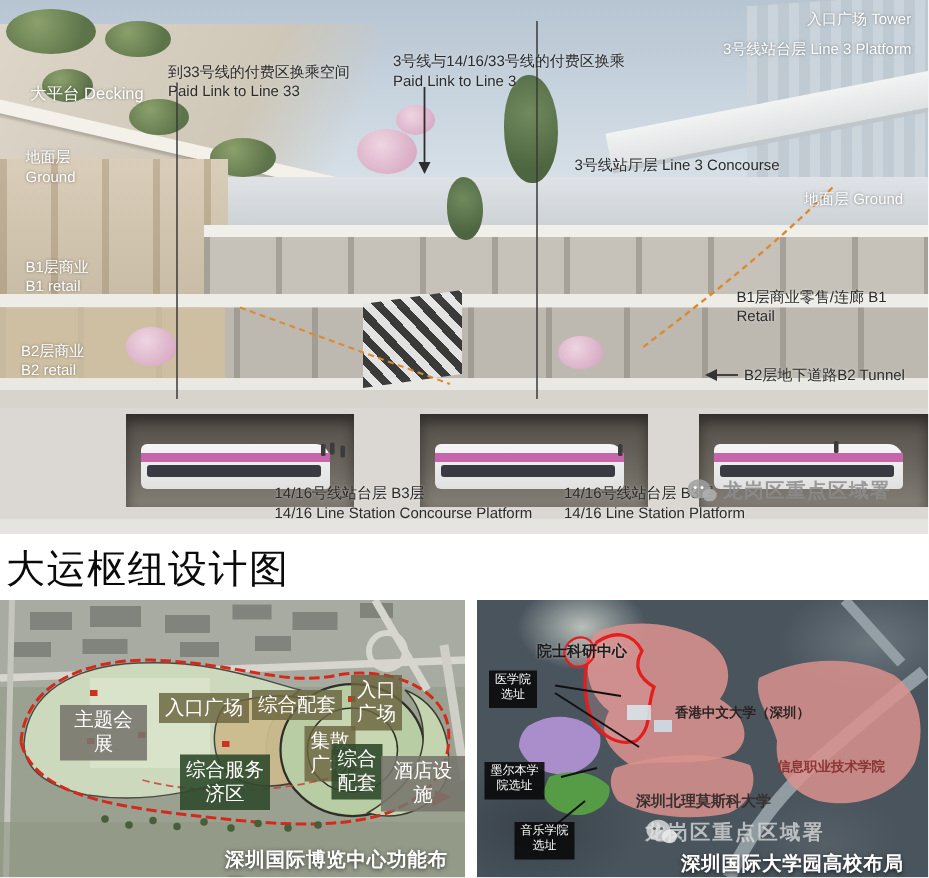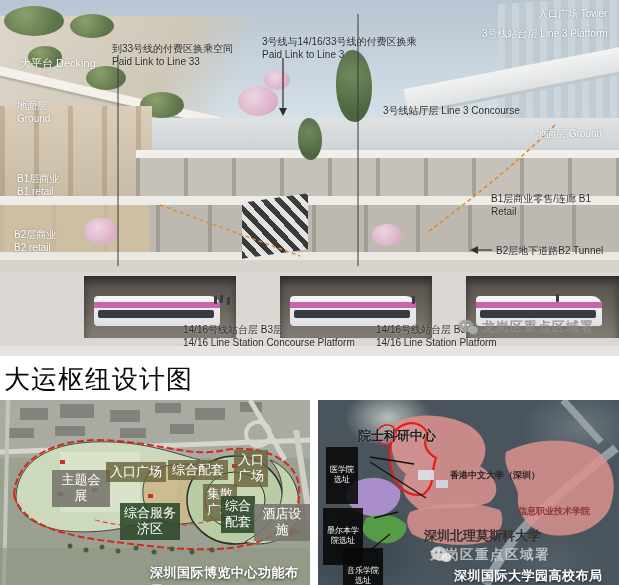--- a/index.html
+++ b/index.html
@@ -84,42 +84,42 @@
   .title-bar h1{margin:0;padding:6px 0 0 4px;font-family:"Liberation Serif","DejaVu Serif",serif;
         font-weight:400;font-size:26px;color:#0a0a0a;letter-spacing:1px;}
   
   .expo{position:absolute;left:0;top:400px;width:310px;height:185px;overflow:hidden;background:#9aa190;}
   .expo svg{position:absolute;left:0;top:0;}
   .zone{position:absolute;color:#fff;font-size:13px;line-height:1.25;text-align:center;
         white-space:pre-line;padding:2px 4px;z-index:5;}
   .zg{background:rgba(118,116,108,.88);} 
   .zo{background:rgba(106,100,62,.82);}  
   .zd{background:rgba(48,74,44,.9);}     
-  .z-theme{left:40px;top:70px;width:50px;margin-left:12px;}
+  .z-theme{left:40px;top:70px;width:50px;}
   .z-entrance{left:106px;top:62px;}
   .z-support1{left:168px;top:60px;}
   .z-entrance2{left:234px;top:50px;}
   .z-plaza{left:203px;top:84px;}
   .z-support2{left:221px;top:96px;}
   .z-hotel{left:254px;top:104px;}
   .z-service{left:120px;top:103px;}
   .map-caption{position:absolute;font-weight:bold;font-size:13px;color:#fff;
         text-shadow:0 1px 3px rgba(0,0,0,.65);letter-spacing:.5px;z-index:6;}
   .cap-expo{left:150px;top:164px;}
   
   .uni{position:absolute;left:318px;top:400px;width:301px;height:185px;overflow:hidden;
        background:
         radial-gradient(60px 40px at 70px 18px,#b9c0ba,rgba(185,192,186,0) 72%),
         radial-gradient(80px 50px at 262px 28px,#6a757c,rgba(106,117,124,0) 75%),
         radial-gradient(95px 62px at 38px 152px,#39424a,rgba(57,66,74,0) 75%),
         radial-gradient(70px 45px at 232px 162px,#565f66,rgba(86,95,102,0) 72%),
         #49545d;}
   .uni svg{position:absolute;left:0;top:0;}
-  .ulab{position:absolute;white-space:pre-line;line-height:1.3;font-size:13px;z-index:5;}
-  .ubox{background:rgba(8,8,8,.88);color:#fff;text-align:center;padding:18px 4px;font-size:8px;font-family:Liberation Mono, monospace;}
+  .ulab{position:absolute;white-space:pre-line;line-height:1.3;font-size:10px;z-index:5;}
+  .ubox{background:rgba(8,8,8,.88);color:#fff;text-align:center;padding:2px 4px;font-size:8px;font-family:Liberation Mono, monospace;}
   .u-research{left:40px;top:28px;color:#1d1d1d;font-weight:bold;text-shadow:0 0 2px rgba(255,255,255,.4);}
   .u-medical{left:8px;top:47px;}
   .u-cuhk{left:112px;top:70px;color:#2c2424;font-weight:bold;font-size:9px;margin-left:20px;}
   .u-info{left:200px;top:106px;color:#8c3535;font-weight:bold;font-size:9px;}
   .u-melbourne{left:5px;top:108px;}
   .u-msu{left:106px;top:128px;color:#382f2f;font-weight:bold;}
   .u-music{left:25px;top:148px;}
   .wm-uni{left:112px;top:146px;}
   .wm-uni .wmtxt{font-weight:bold;font-size:13.5px;color:rgba(215,215,215,.8);letter-spacing:1.5px;}
   .cap-uni{left:136px;top:167px;}

